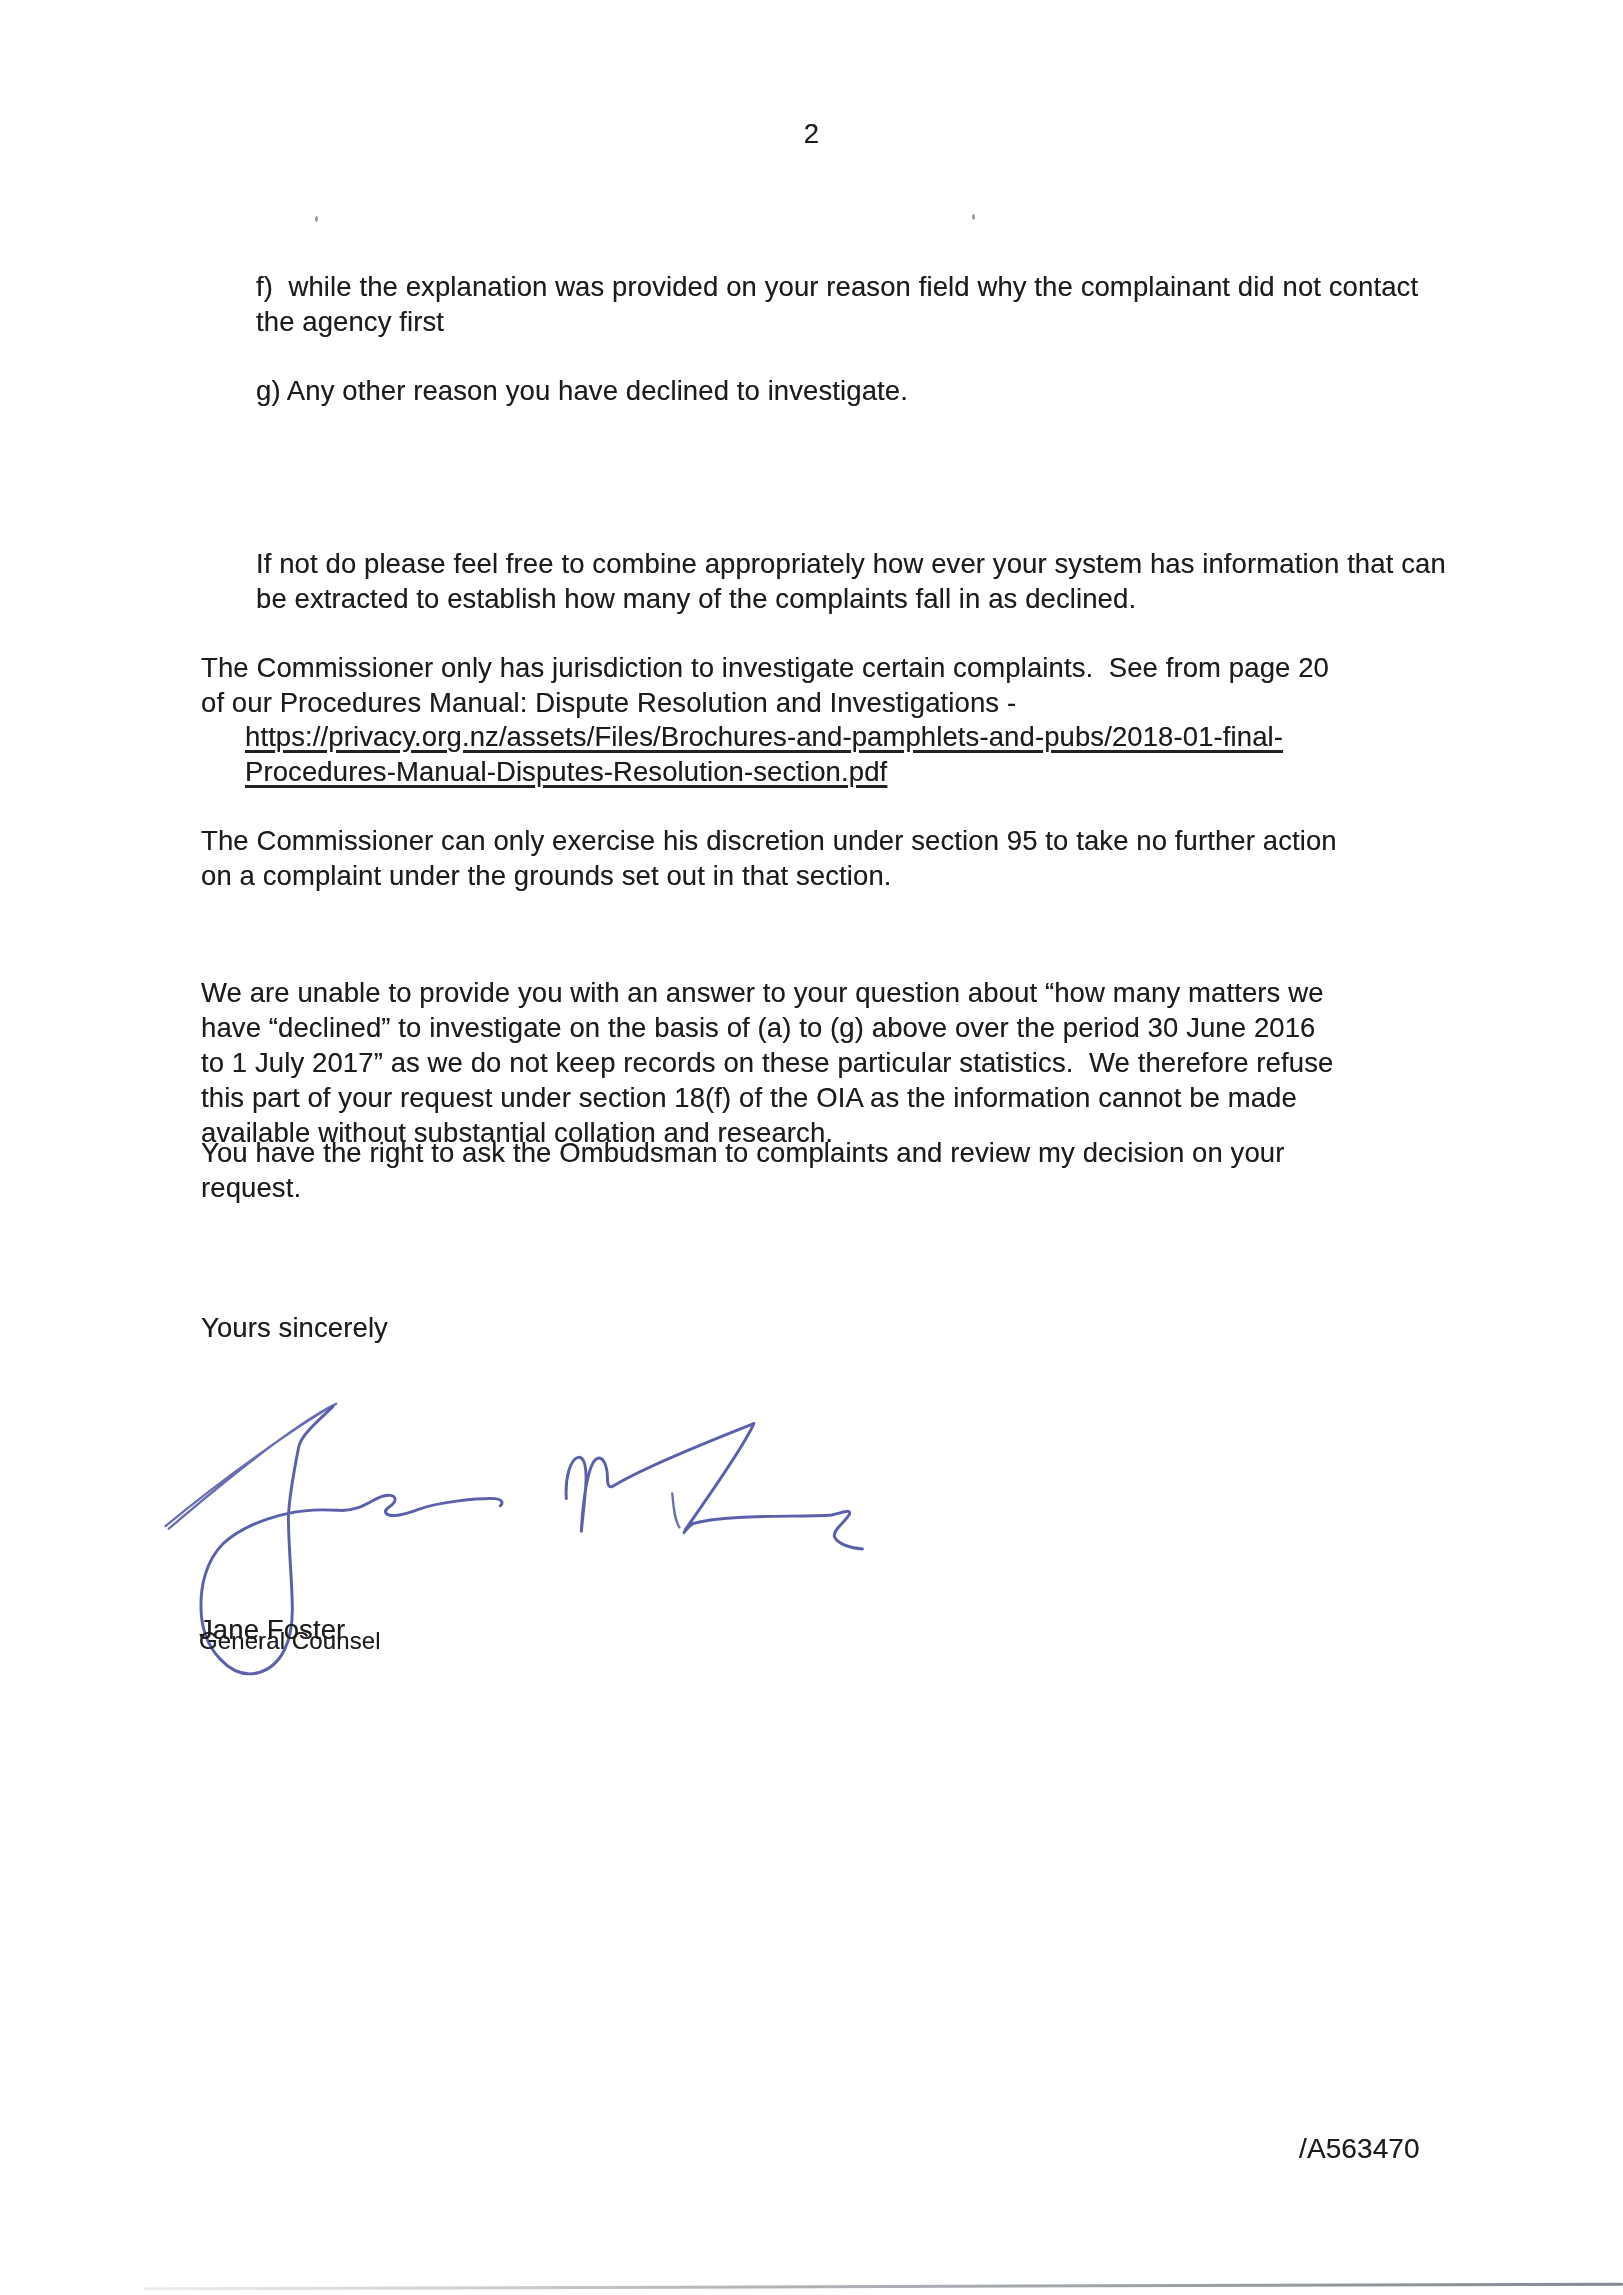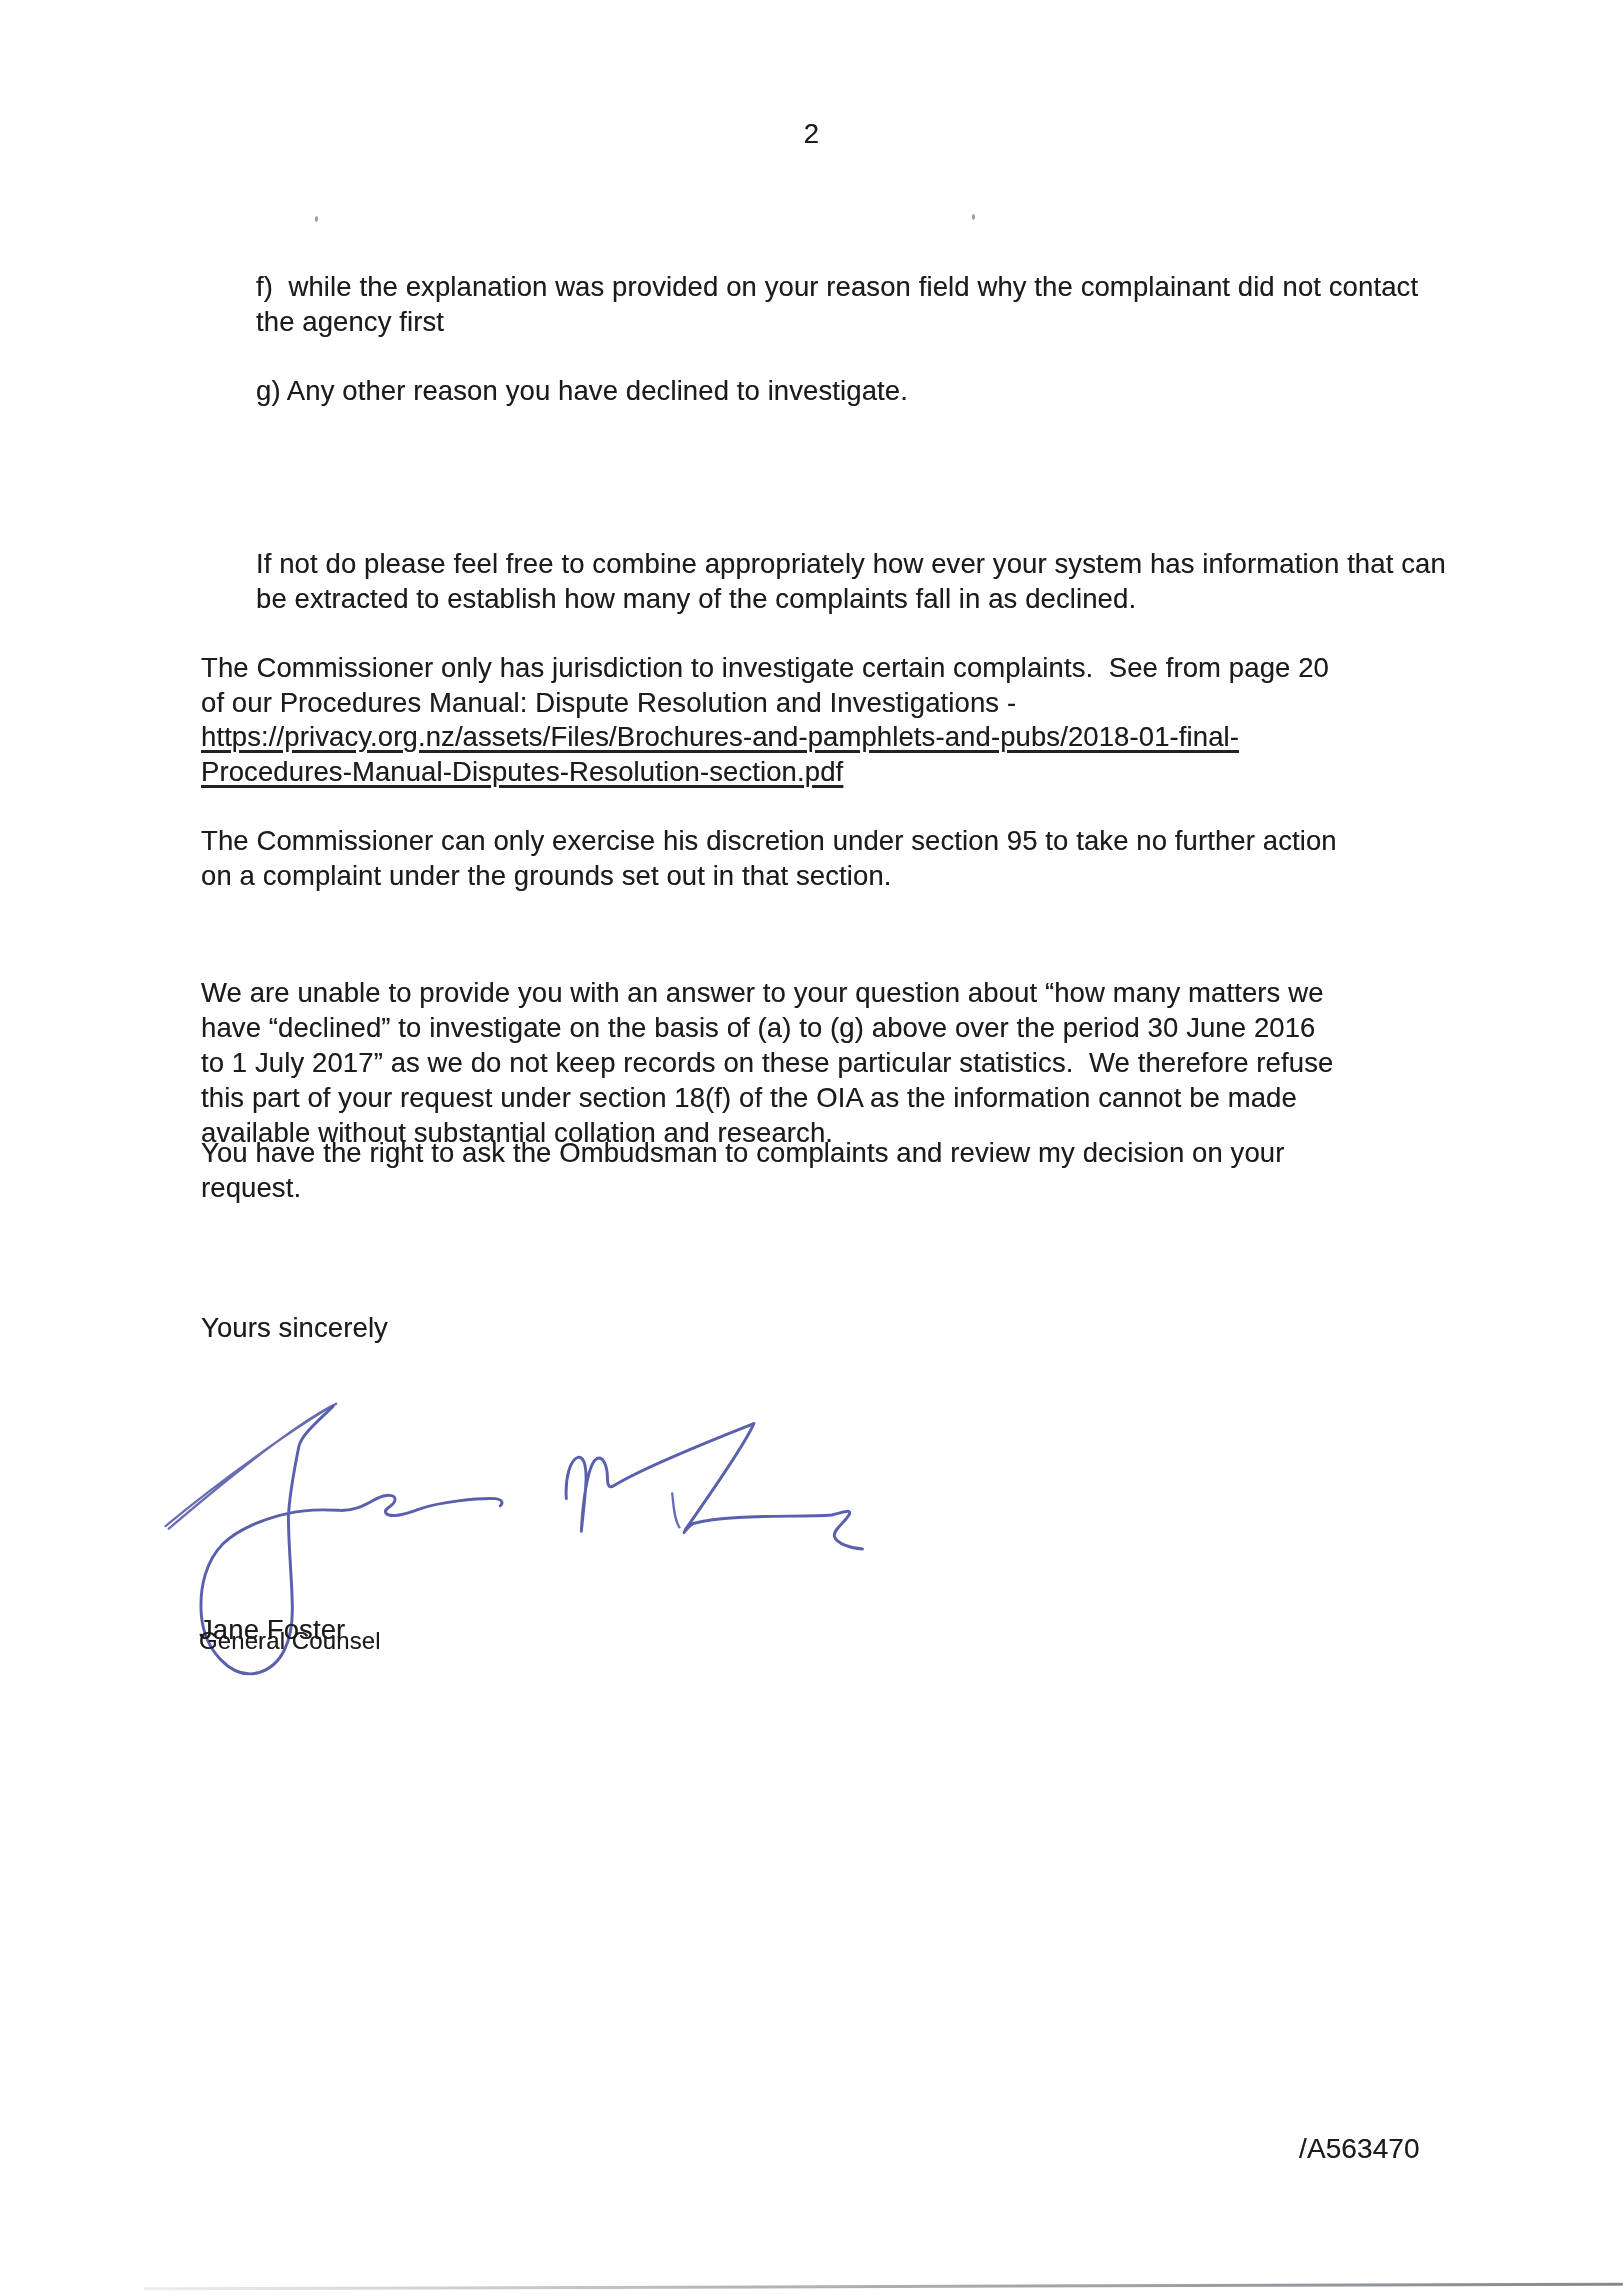--- a/index.html
+++ b/index.html
@@ -28,20 +28,21 @@
     width:1341px;
   }
   .center{left:0;width:1623px;text-align:center;}
   .indent{left:256px;}
   .main{left:201px;}
   .link{
     text-decoration:underline;
     text-decoration-thickness:2.6px;
     text-underline-offset:3.9px;
     text-decoration-color:#222;
+    margin-left:44px;
   }
   .bold{font-weight:normal;font-size:24px;}
   .sig-svg{
     position:absolute;left:0;top:0;width:1623px;height:2295px;
     pointer-events:none;
   }
   .sig-svg path{
     fill:none;
     stroke:var(--ink-blue);
     stroke-width:4.5;

